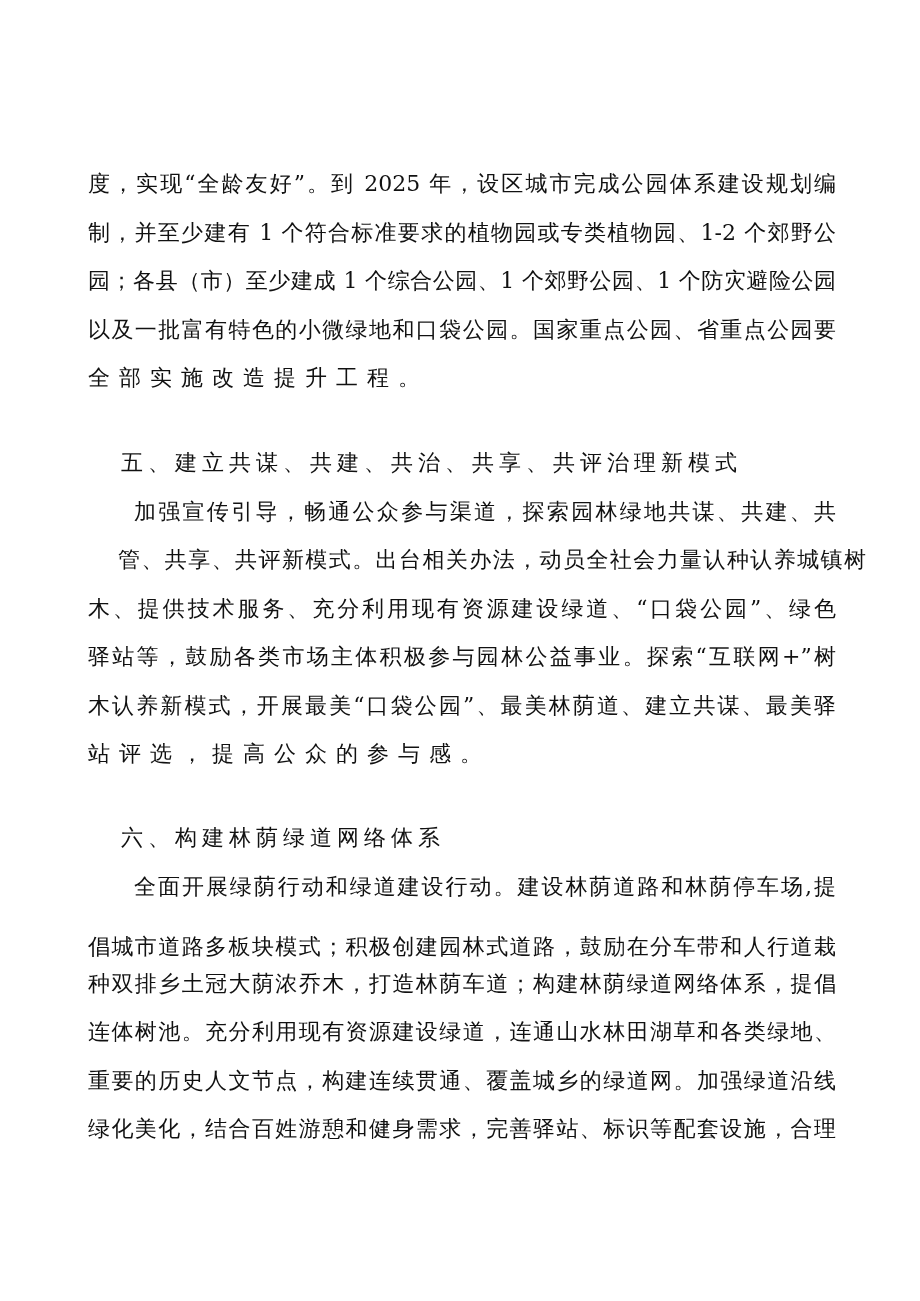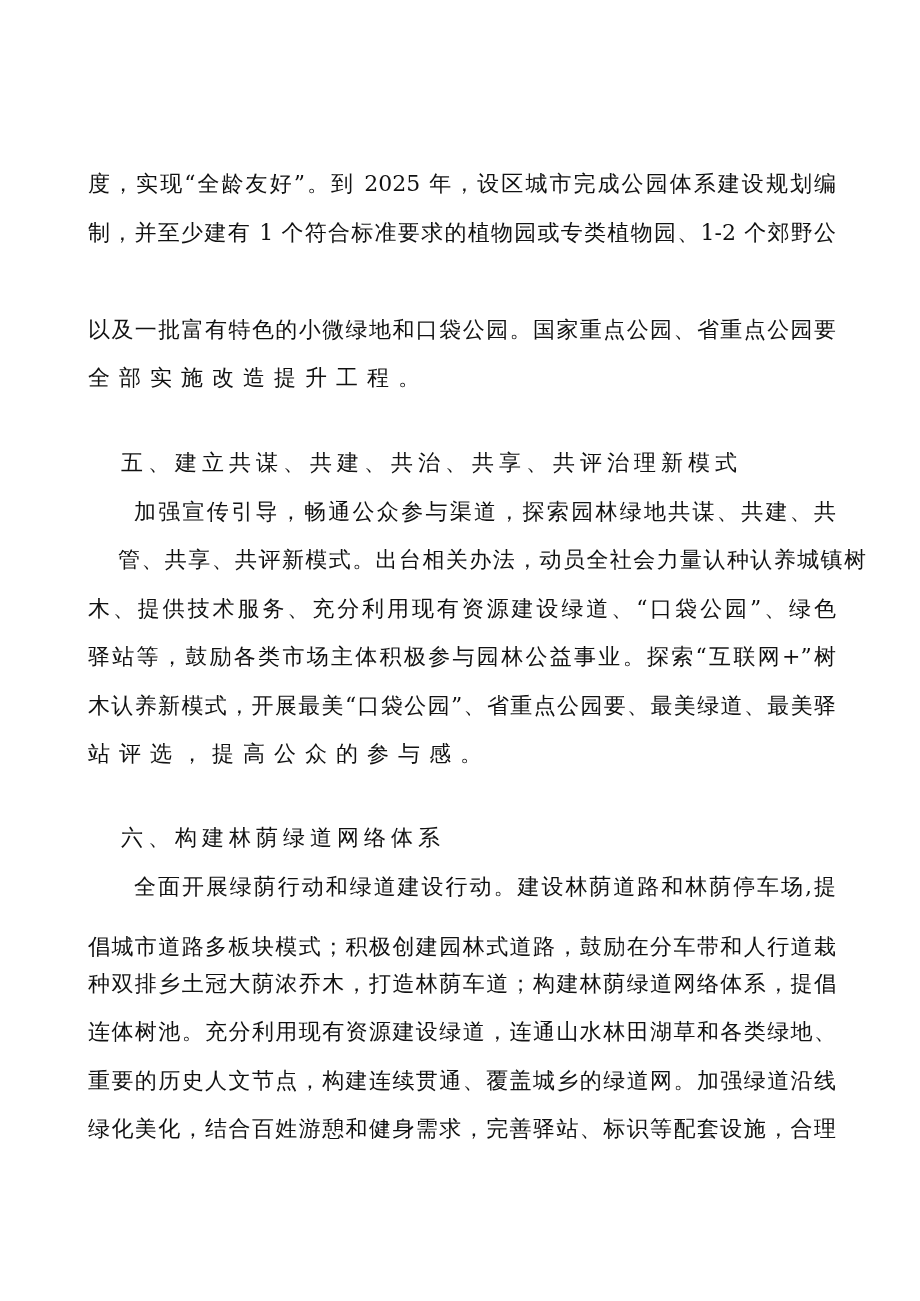--- a/index.html
+++ b/index.html
@@ -49,30 +49,31 @@
     width: 702px;
   }
 </style>
 </head>
 <body>
 
 <div class="page">
 
   <div class="line" style="top:169px;">度，实现“全龄友好”。到 2025 年，设区城市完成公园体系建设规划编</div>
   <div class="line" style="top:218px;">制，并至少建有 1 个符合标准要求的植物园或专类植物园、1-2 个郊野公</div>
+  <div class="line" style="top:266px;">园；各县（市）至少建成 1 个综合公园、1 个郊野公园、1 个防灾避险公园</div>
   <div class="line" style="top:315px;">以及一批富有特色的小微绿地和口袋公园。国家重点公园、省重点公园要</div>
   <div class="line last" style="top:363px;">全部实施改造提升工程。</div>
 
   <div class="line heading" style="top:448px;">五、建立共谋、共建、共治、共享、共评治理新模式</div>
 
   <div class="line indent" style="top:497px;">加强宣传引导，畅通公众参与渠道，探索园林绿地共谋、共建、共</div>
   <div class="line" style="top:545px;margin-left:30px;">管、共享、共评新模式。出台相关办法，动员全社会力量认种认养城镇树</div>
   <div class="line" style="top:594px;">木、提供技术服务、充分利用现有资源建设绿道、“口袋公园”、绿色</div>
   <div class="line" style="top:642px;">驿站等，鼓励各类市场主体积极参与园林公益事业。探索“互联网+”树</div>
-  <div class="line" style="top:691px;">木认养新模式，开展最美“口袋公园”、省重点公园要、最美绿道、最美驿</div>
+  <div class="line" style="top:691px;">木认养新模式，开展最美“口袋公园”、最美林荫道、建立共谋、最美驿</div>
   <div class="line last" style="top:739px;">站评选，提高公众的参与感。</div>
 
   <div class="line heading" style="top:823px;">六、构建林荫绿道网络体系</div>
 
   <div class="line indent" style="top:872px;">全面开展绿荫行动和绿道建设行动。建设林荫道路和林荫停车场,提</div>
   <div class="line" style="top:920px;margin-top:12px;">倡城市道路多板块模式；积极创建园林式道路，鼓励在分车带和人行道栽</div>
   <div class="line" style="top:969px;">种双排乡土冠大荫浓乔木，打造林荫车道；构建林荫绿道网络体系，提倡</div>
   <div class="line" style="top:1017px;">连体树池。充分利用现有资源建设绿道，连通山水林田湖草和各类绿地、</div>
   <div class="line" style="top:1066px;">重要的历史人文节点，构建连续贯通、覆盖城乡的绿道网。加强绿道沿线</div>
   <div class="line" style="top:1114px;">绿化美化，结合百姓游憩和健身需求，完善驿站、标识等配套设施，合理</div>

